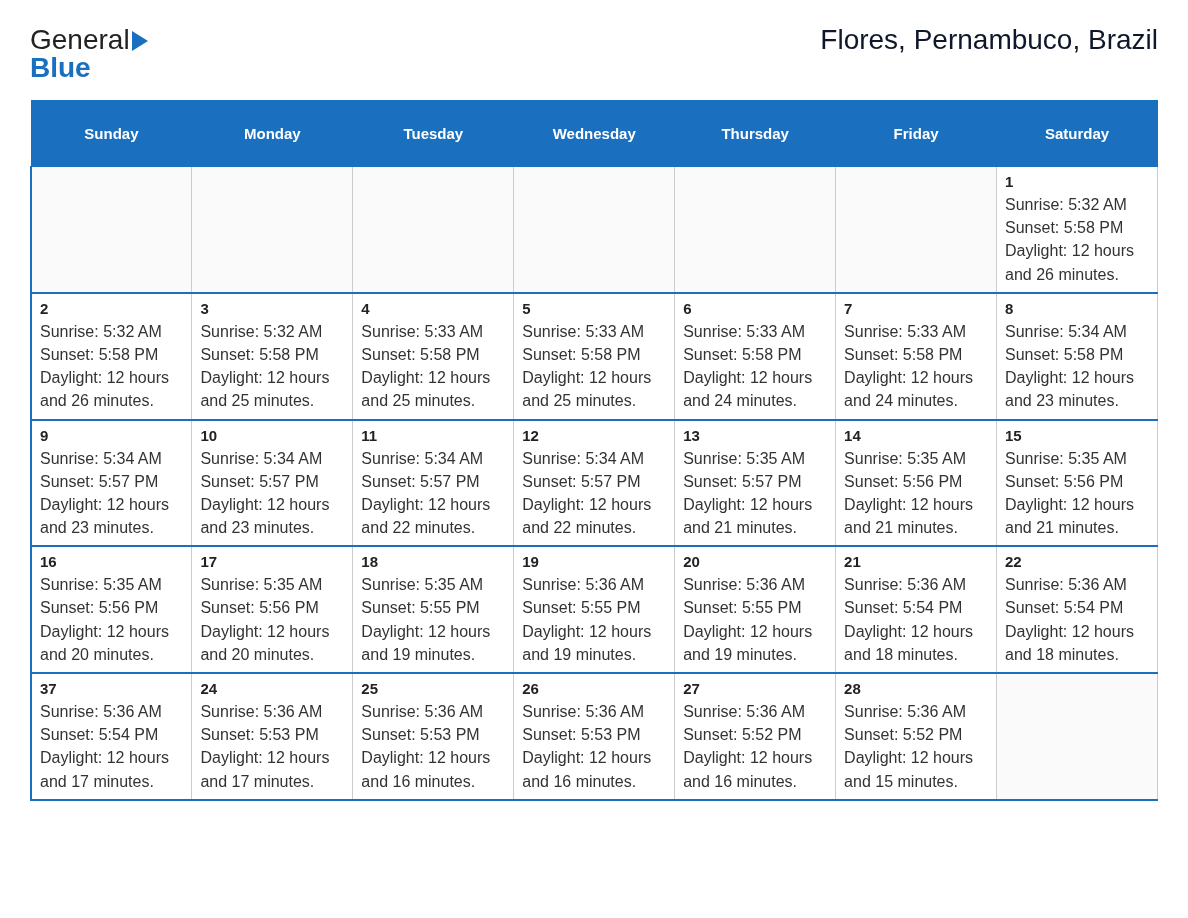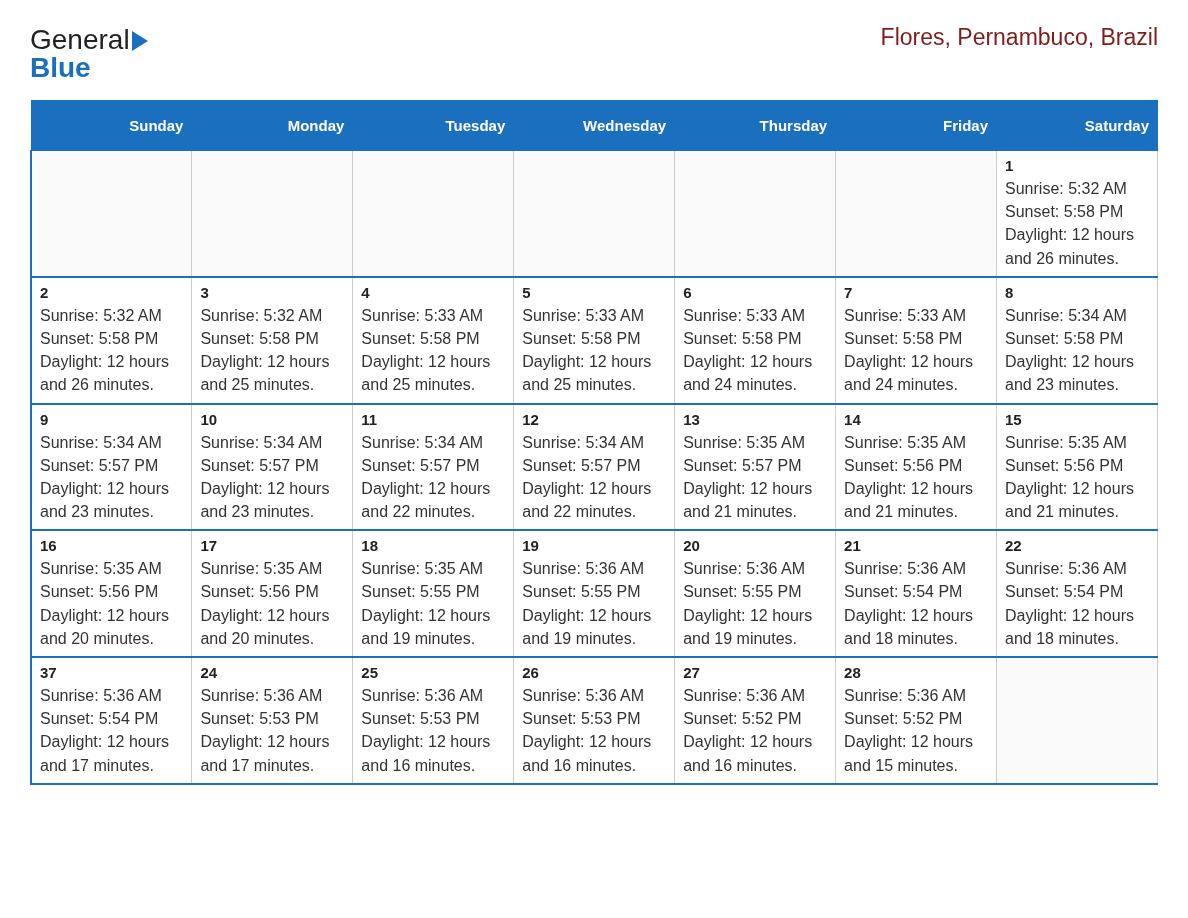--- a/index.html
+++ b/index.html
@@ -38,37 +38,37 @@
     .title-block {
       text-align: right;
     }
     .title-block h1 {
       font-size: 48px;
       font-weight: bold;
       color: #222;
       line-height: 1.1;
     }
     .title-block h2 {
-      font-size: 23px;
+      font-size: 28px;
       font-weight: normal;
-      color: #7f1d1d;
+      color: #0f172a;
       margin-top: 4px;
     }
     table {
       width: 100%;
       border-collapse: collapse;
       table-layout: fixed;
     }
     thead tr th {
       background-color: #1a6fbf;
       color: #fff;
       font-size: 15px;
       font-weight: bold;
-      padding: 16px 8px;
-      text-align: right;
+      padding: 24px 8px;
+      text-align: center;
       border: 1px solid #1a6fbf;
     }
     tbody tr td {
       vertical-align: top;
       padding: 6px 8px;
       border: 1px solid #ccc;
       font-size: 12.5px;
       color: #222;
       min-height: 90px;
       height: 110px;

